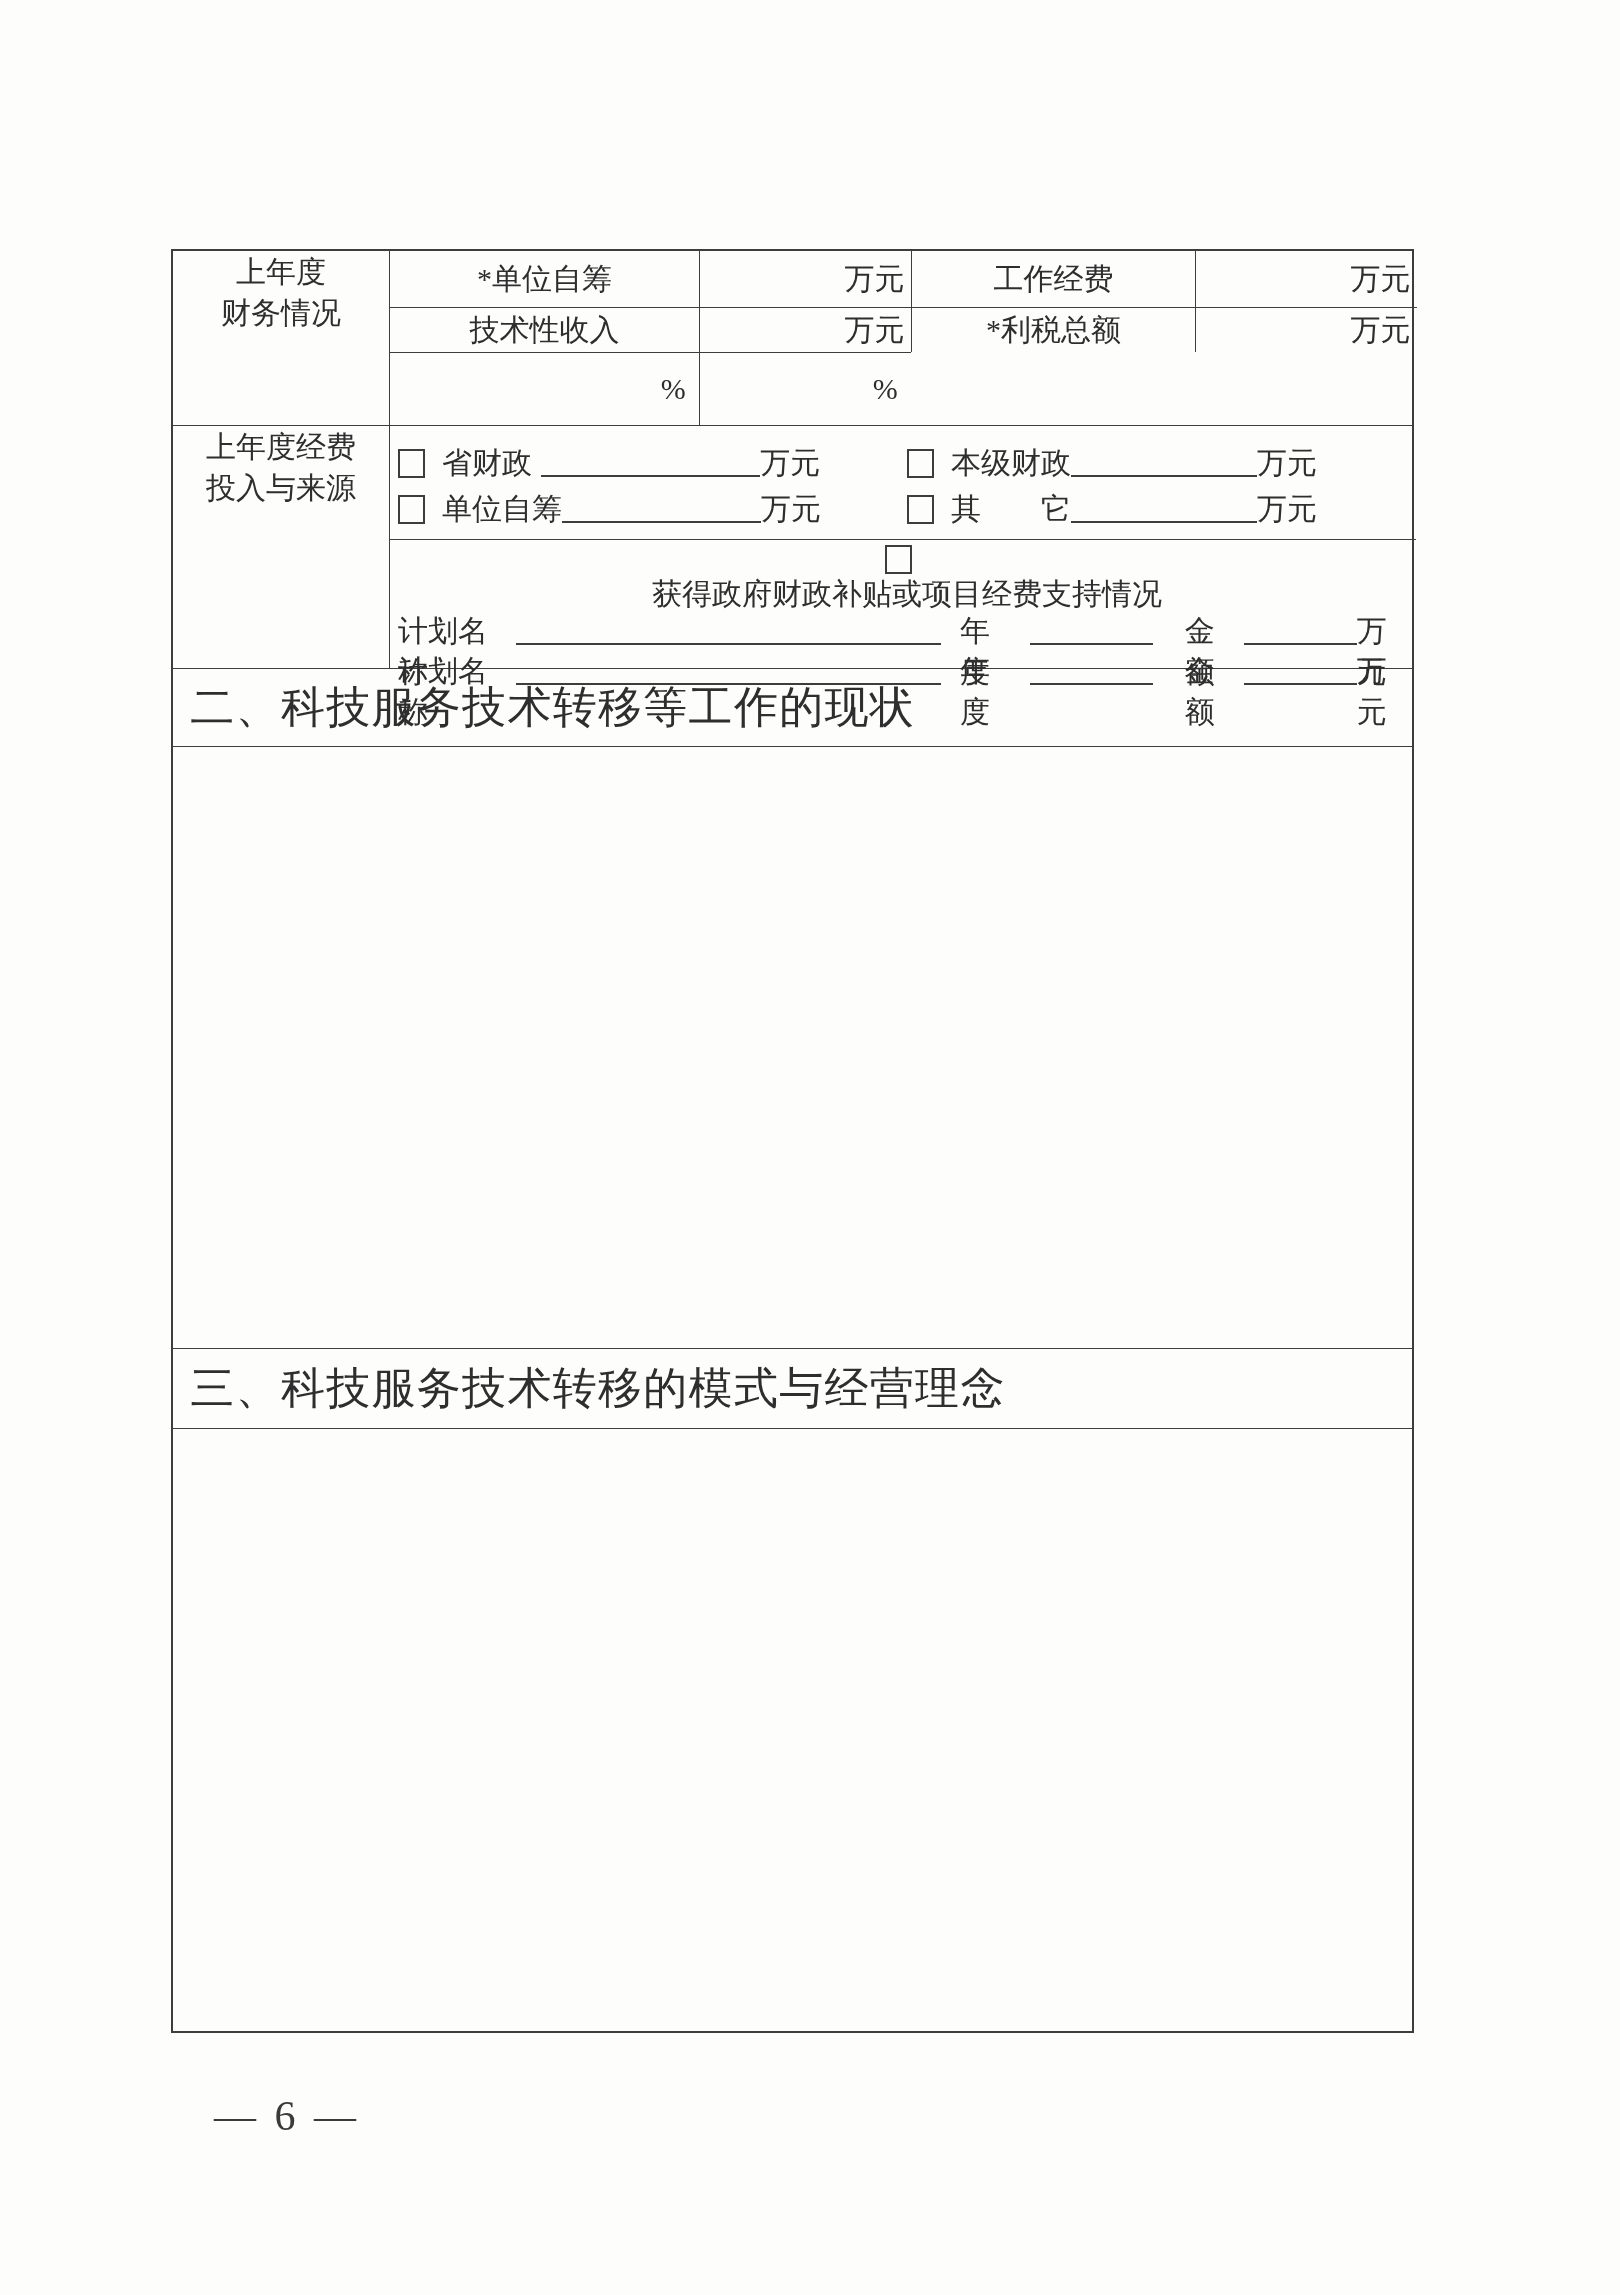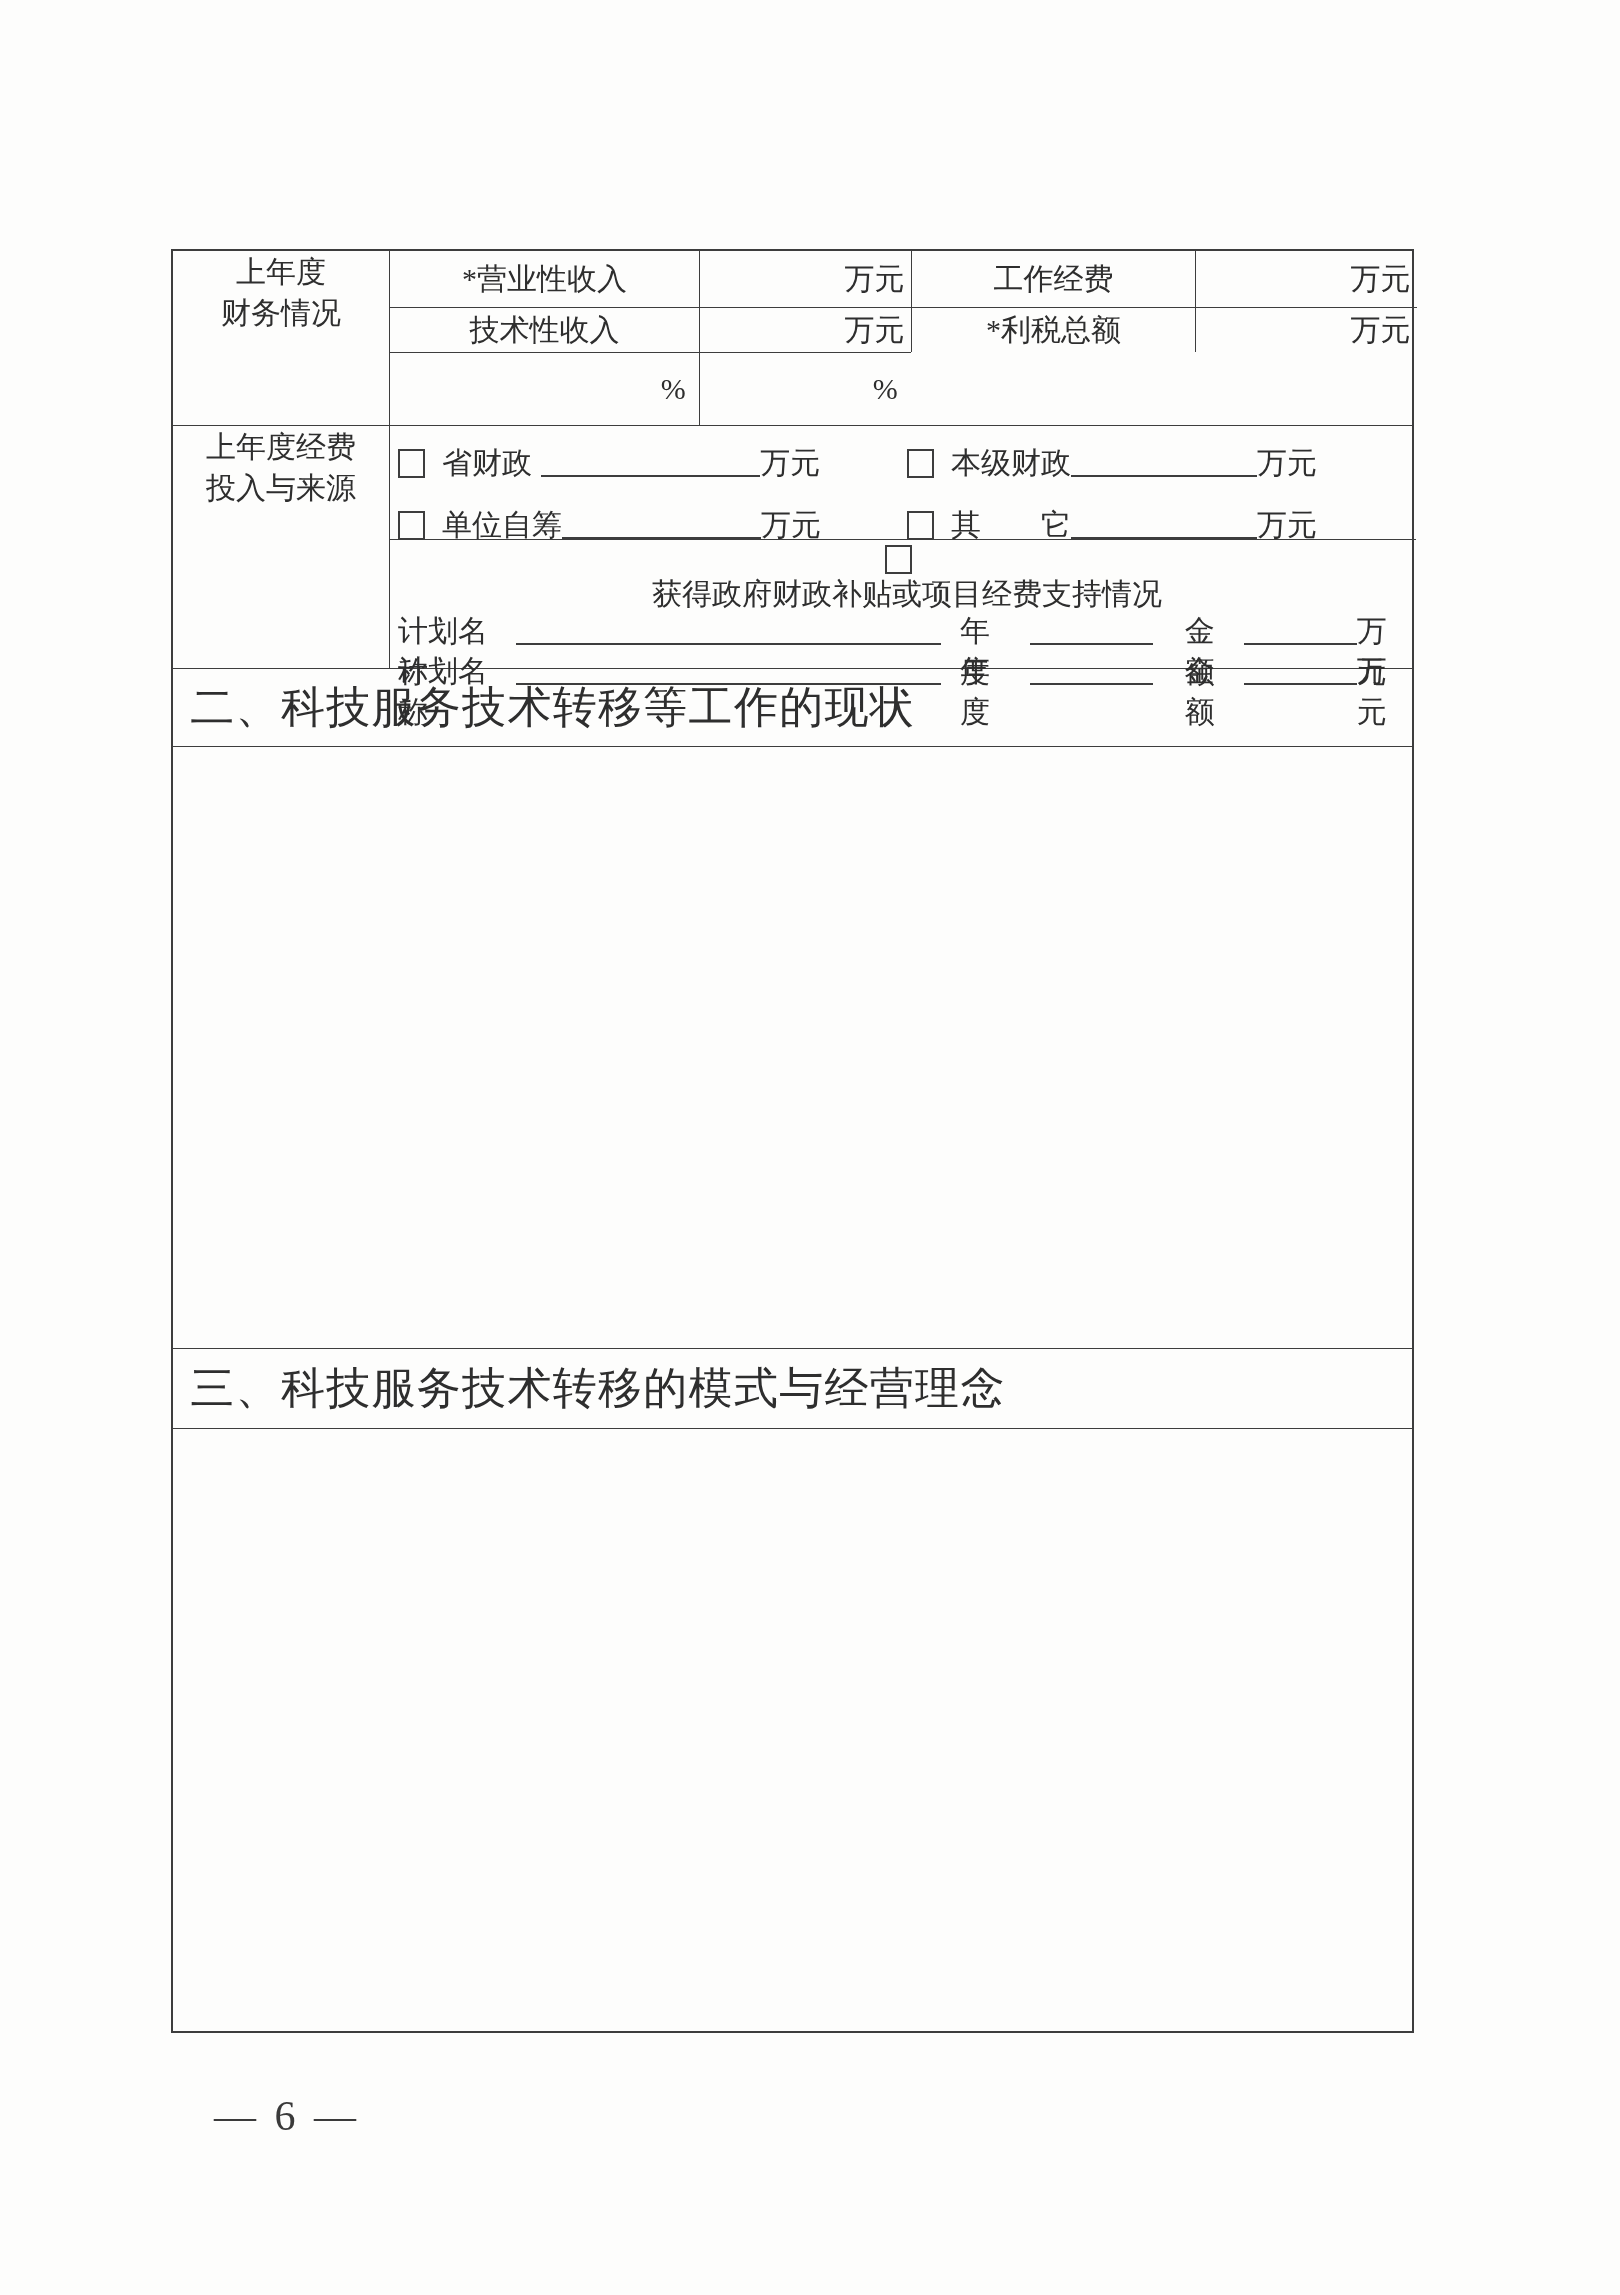--- a/index.html
+++ b/index.html
@@ -55,21 +55,21 @@
   .part-b .rowhead{grid-row:1/3;}
   .b-box{border-left:1.3px solid var(--line);}
   .b-row1{
     display:flex;
     padding:17.3px 0 0 8px;
   }
   .b-row2{
     border-top:1.3px solid var(--line);
     padding:5.3px 0 0 8px;
   }
-  .src-col{display:flex;flex-direction:column;gap:22px;width:553px;}
+  .src-col{display:flex;flex-direction:column;gap:6px;width:553px;}
   .src-line,.sub-line,.plan-line{display:flex;align-items:baseline;height:40px;}
   .sub-line{height:44px;align-items:center;flex-direction:column;}
   .plan-line{height:39px;margin-top:1.3px;}
   .cb{
     width:26.6px;height:29px;
     border:2px solid var(--line);
     margin-right:17.3px;
     align-self:center;
     flex:none;
   }
@@ -121,21 +121,21 @@
 <body>
 
 <div class="form-table">
 
   <div class="part-a">
     <div class="cell rowhead">
       <div>上年度</div>
       <div>财务情况</div>
     </div>
 
-    <div class="cell lbl bl">*营业性收入</div>
+    <div class="cell lbl bl">*单位自筹</div>
     <div class="cell val bl">
         <span>万元</span>
       </div>
     <div class="cell lbl bl">工作经费</div>
     <div class="cell val bl">
         <span>万元</span>
       </div>
 
     <div class="cell lbl bl bt">技术性收入</div>
     <div class="cell val bl bt">

